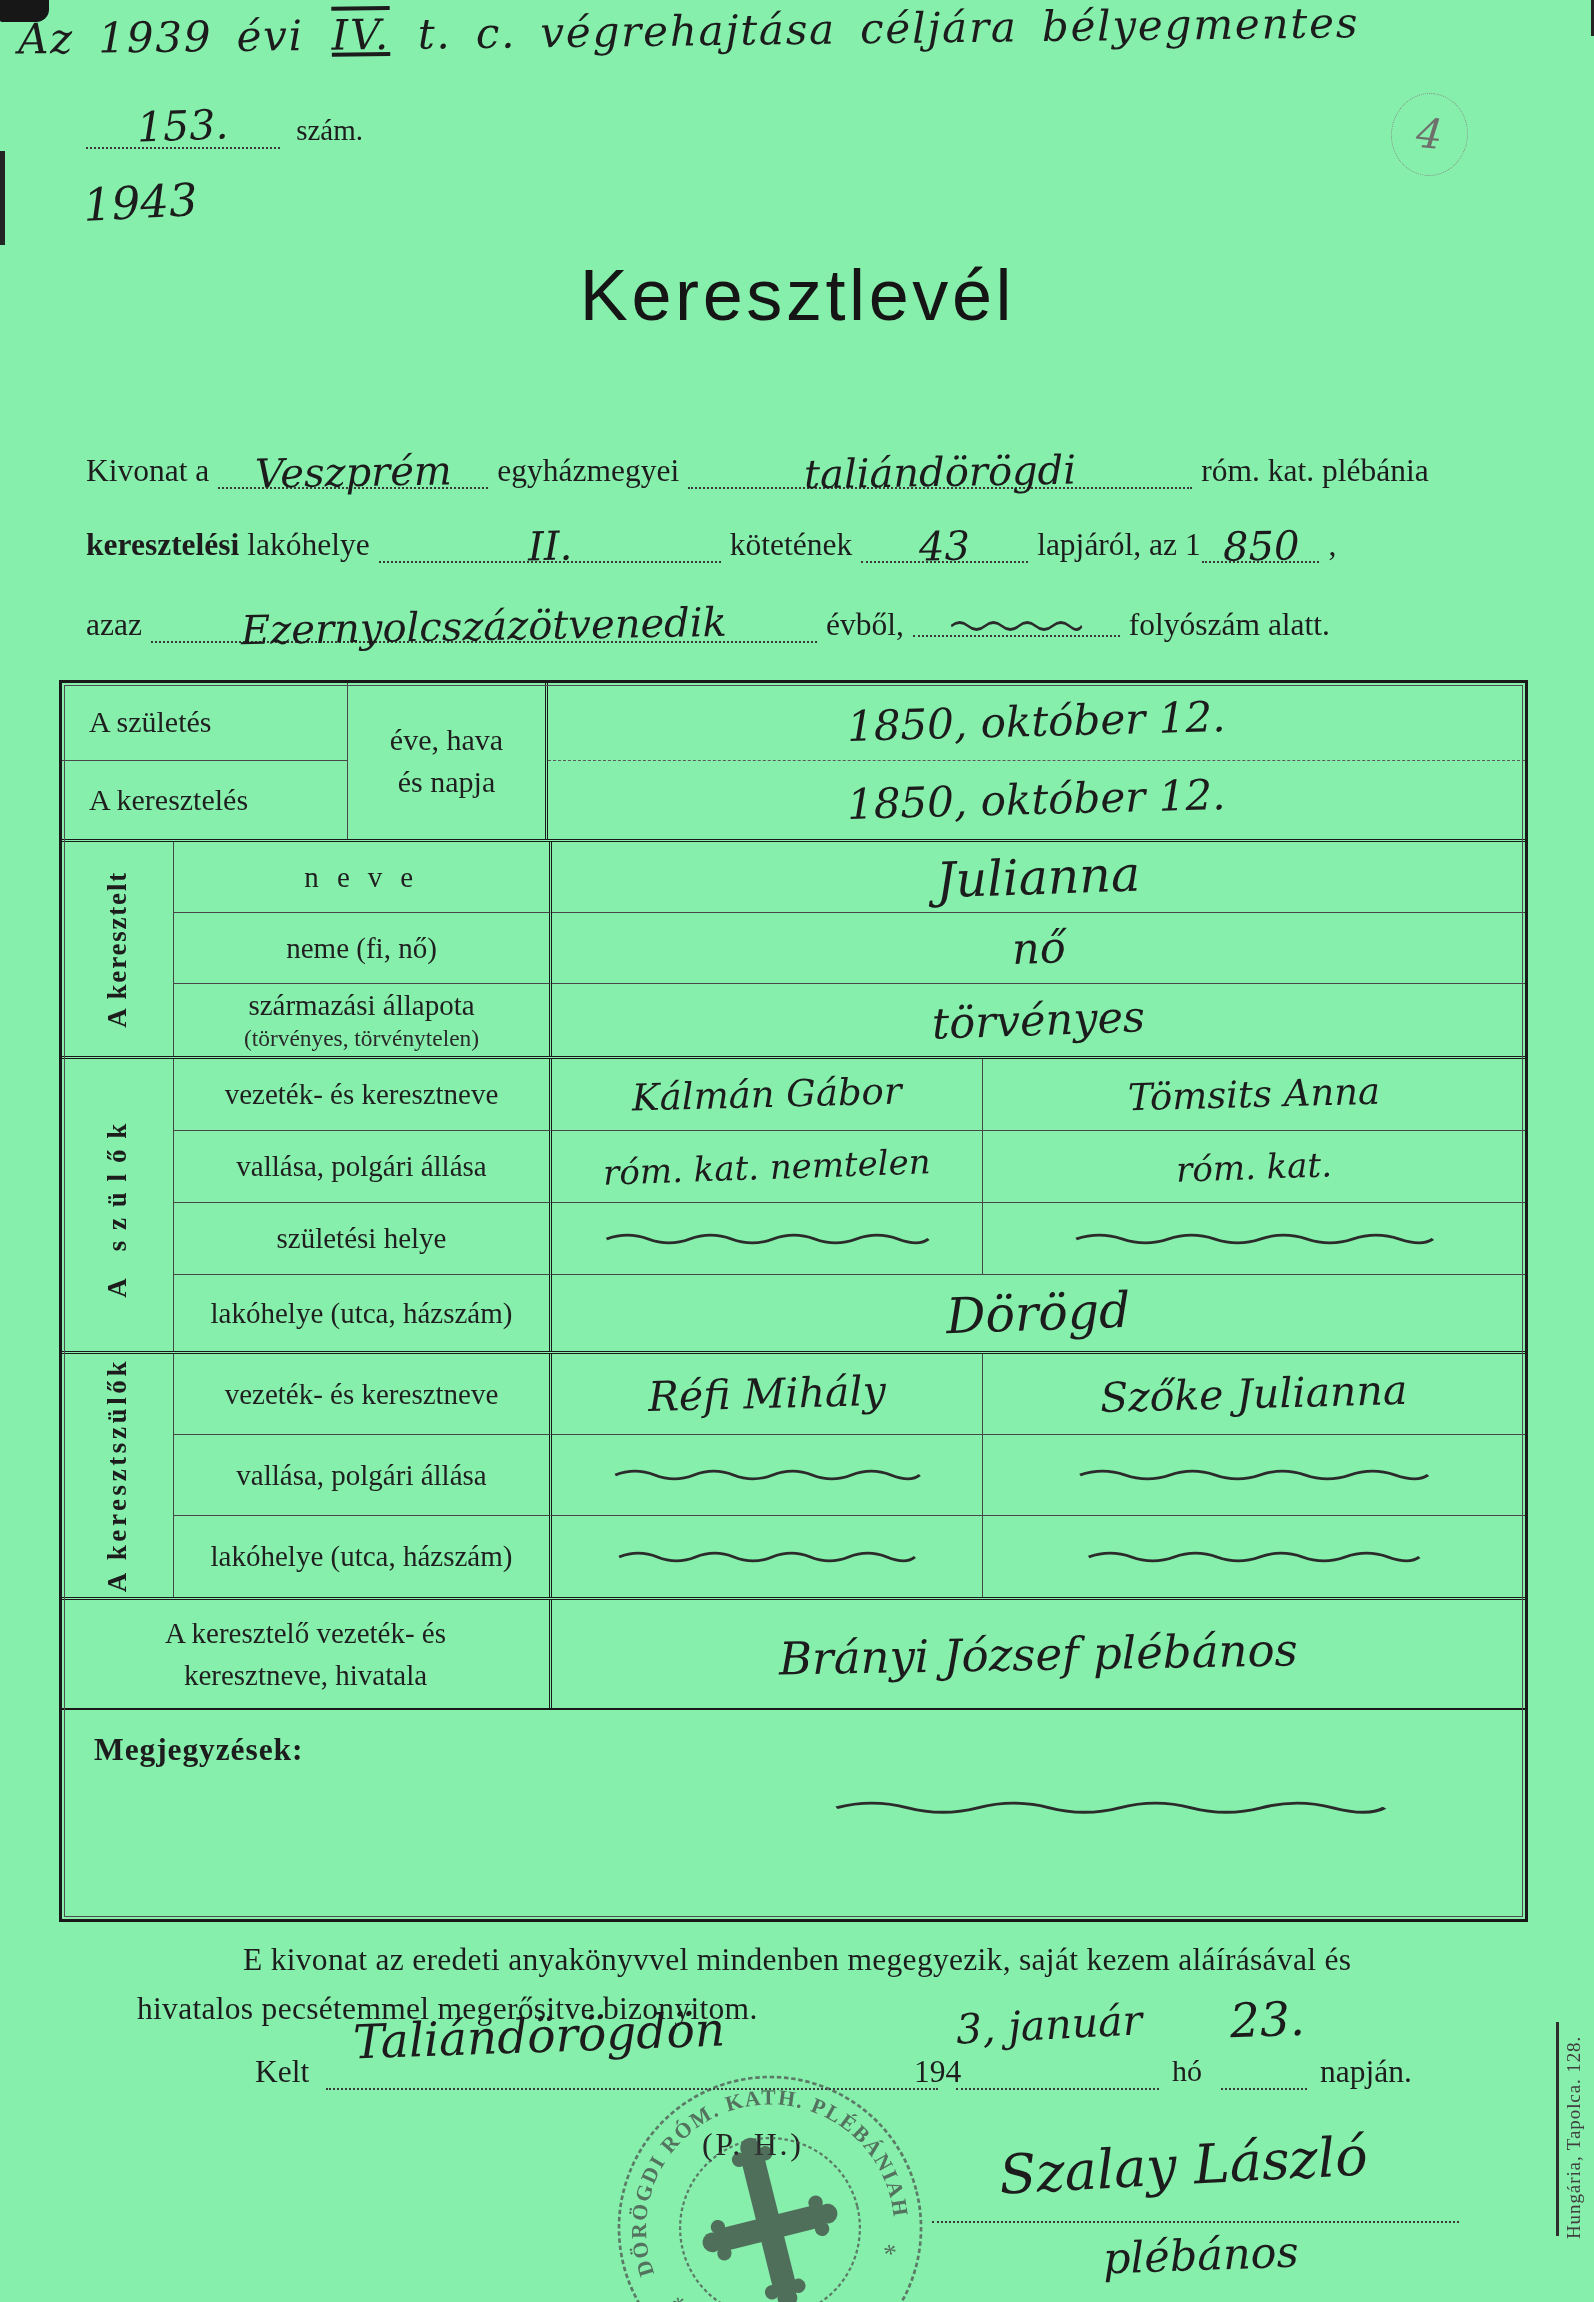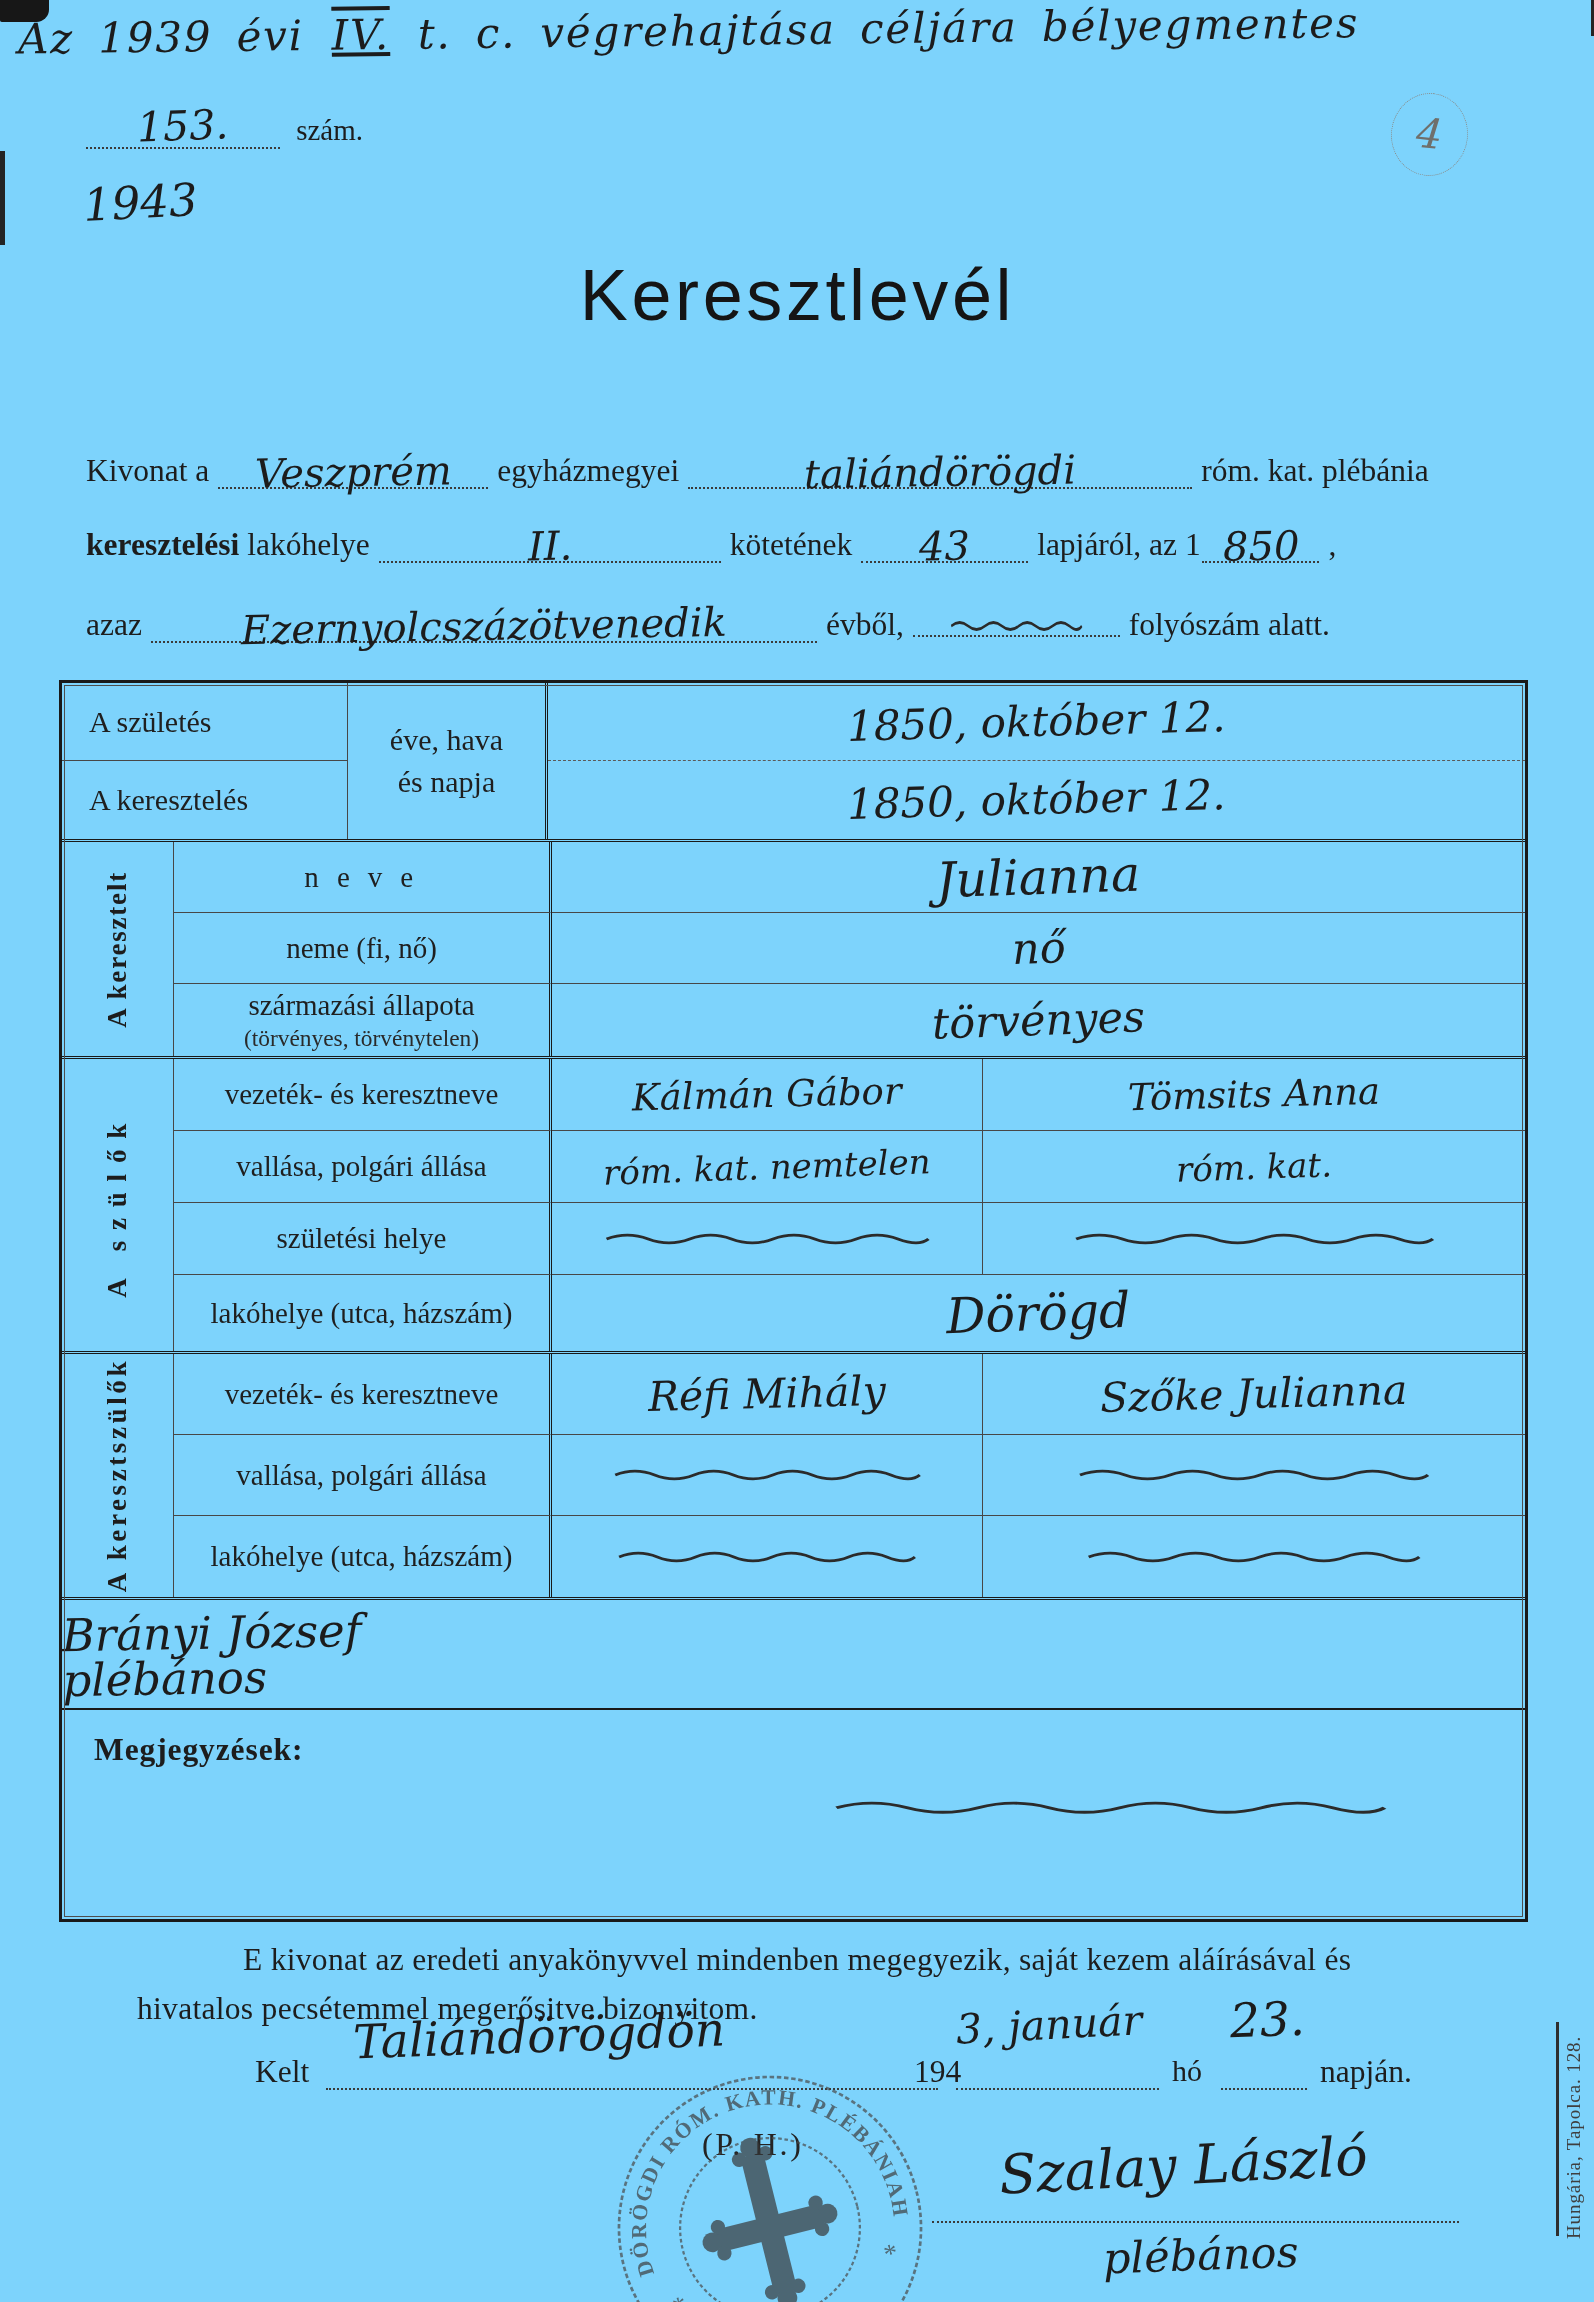--- a/index.html
+++ b/index.html
@@ -1,19 +1,19 @@
 <!DOCTYPE html>
 <html style="font-size:14.4px"><head>
 <meta charset="utf-8">
 <style>
   * { margin:0; padding:0; box-sizing:border-box; }
   html,body { background:#e8e6e0; }
   .page {
     position:relative; width:1595px; height:2302px; margin:0 auto;
-    background:#7dd3fc; color:#1d1d1d; overflow:hidden;
+    background:#86efac; color:#1d1d1d; overflow:hidden;
     font-family:"Liberation Serif", serif;
   }
   .hw { font-family:"DejaVu Serif", serif; font-style:italic; color:#1c1c1c; line-height:1; }
   .printed { font-family:"Liberation Serif", serif; }
   .b { font-weight:bold; }
 
   
   .art-tl { position:absolute; left:0; top:0; width:49px; height:21.6px; background:#171717; border-radius:0 0 12.6px 1.8px; }
   .art-left { position:absolute; left:0; top:151px; width:5.4px; height:94px; background:#242424; }
   .art-rt { position:absolute; right:0; top:0; width:4.5px; height:36px; background:#242424; }
@@ -313,20 +313,24 @@
           <div class="cell">
             <svg class="squig" width="342" height="20" viewBox="0 0 240 18" preserveAspectRatio="none">
                 <path d="M4 9 Q19 2 34 9 T64 9 T94 9 T124 9 T154 9 T184 9 T214 9 T236 9" fill="none" stroke="#2b2b2b" stroke-width="2.4"></path>
               </svg>
           </div>
         </div>
       </div>
     </div>
 
     <div class="grp g5 sep1">
+      <div class="cell lab dbl-r" style="flex-direction:column">
+        <span>A keresztelő vezeték- és</span>
+        <span>keresztneve, hivatala</span>
+      </div>
       <div class="cell">
         <span class="hw hw-bapt">Brányi József plébános</span>
       </div>
     </div>
 
     <div class="g6">
       <div class="remarks-label">Megjegyzések:</div>
       <div class="remarks-squig">
         <svg class="squig" width="567" height="23.4" viewBox="0 0 240 18" preserveAspectRatio="none">
             <path d="M4 9 Q19 2 34 9 T64 9 T94 9 T124 9 T154 9 T184 9 T214 9 T236 9" fill="none" stroke="#2b2b2b" stroke-width="2.2"></path>

